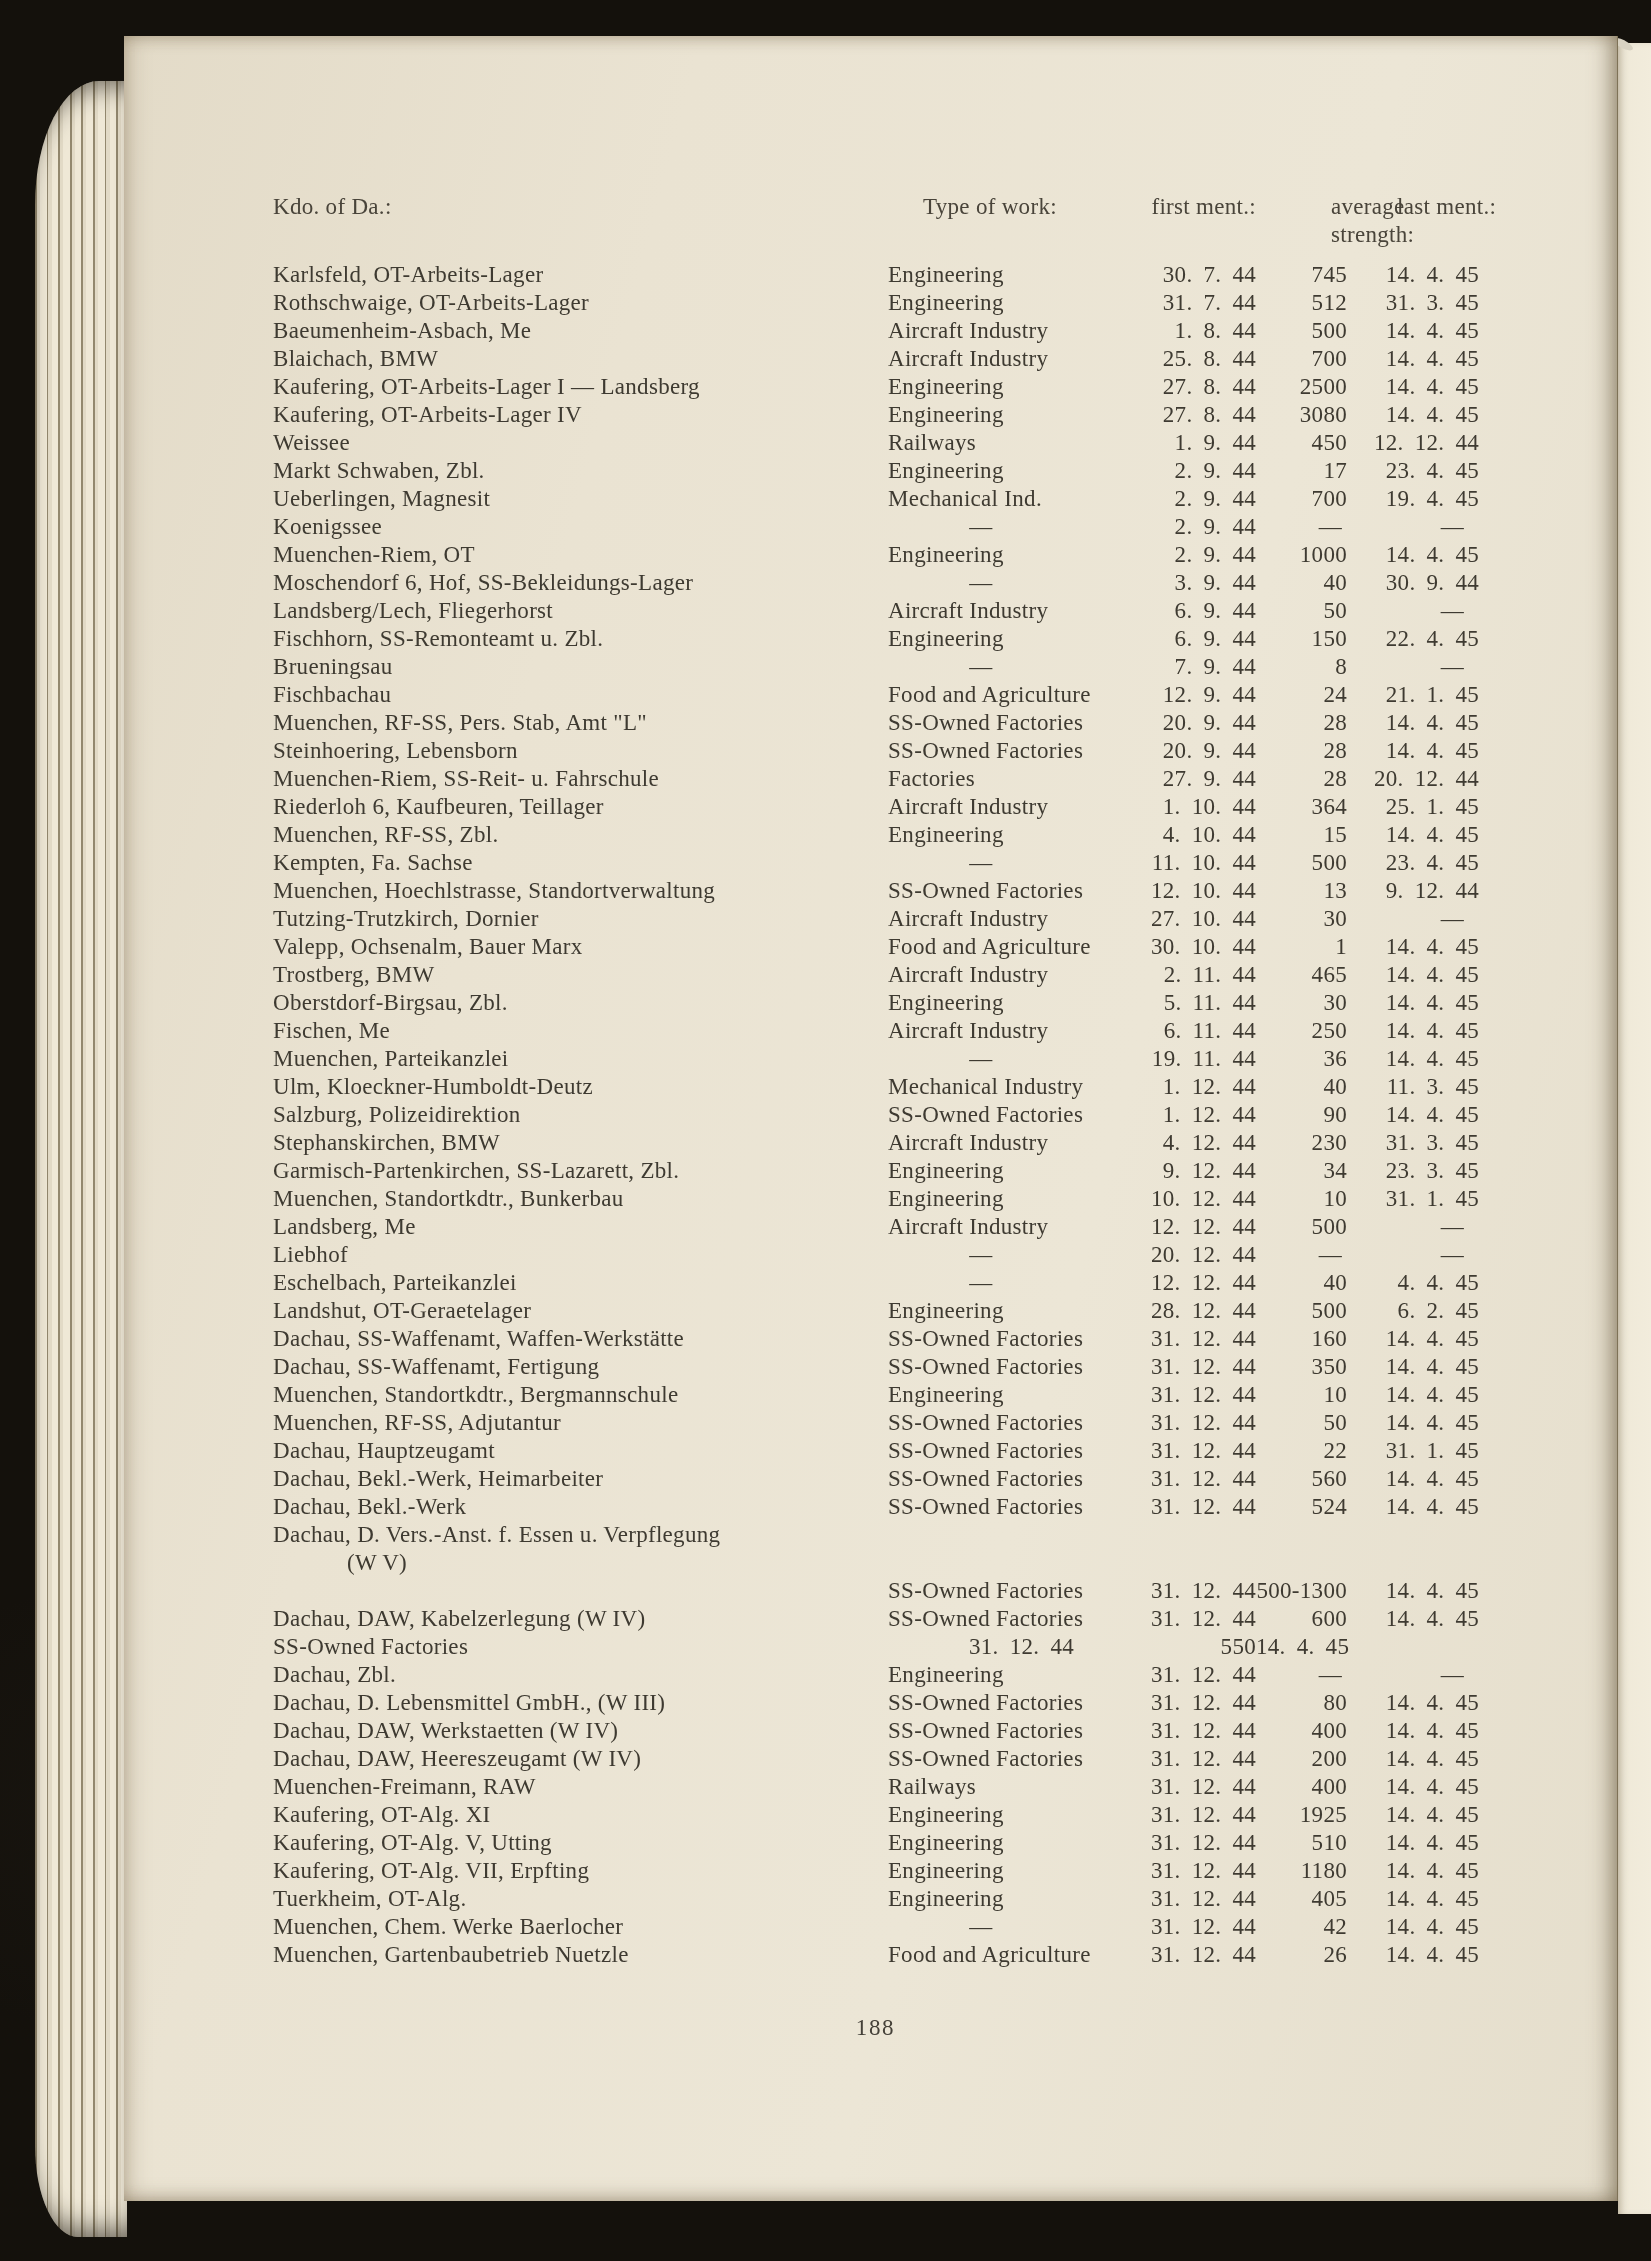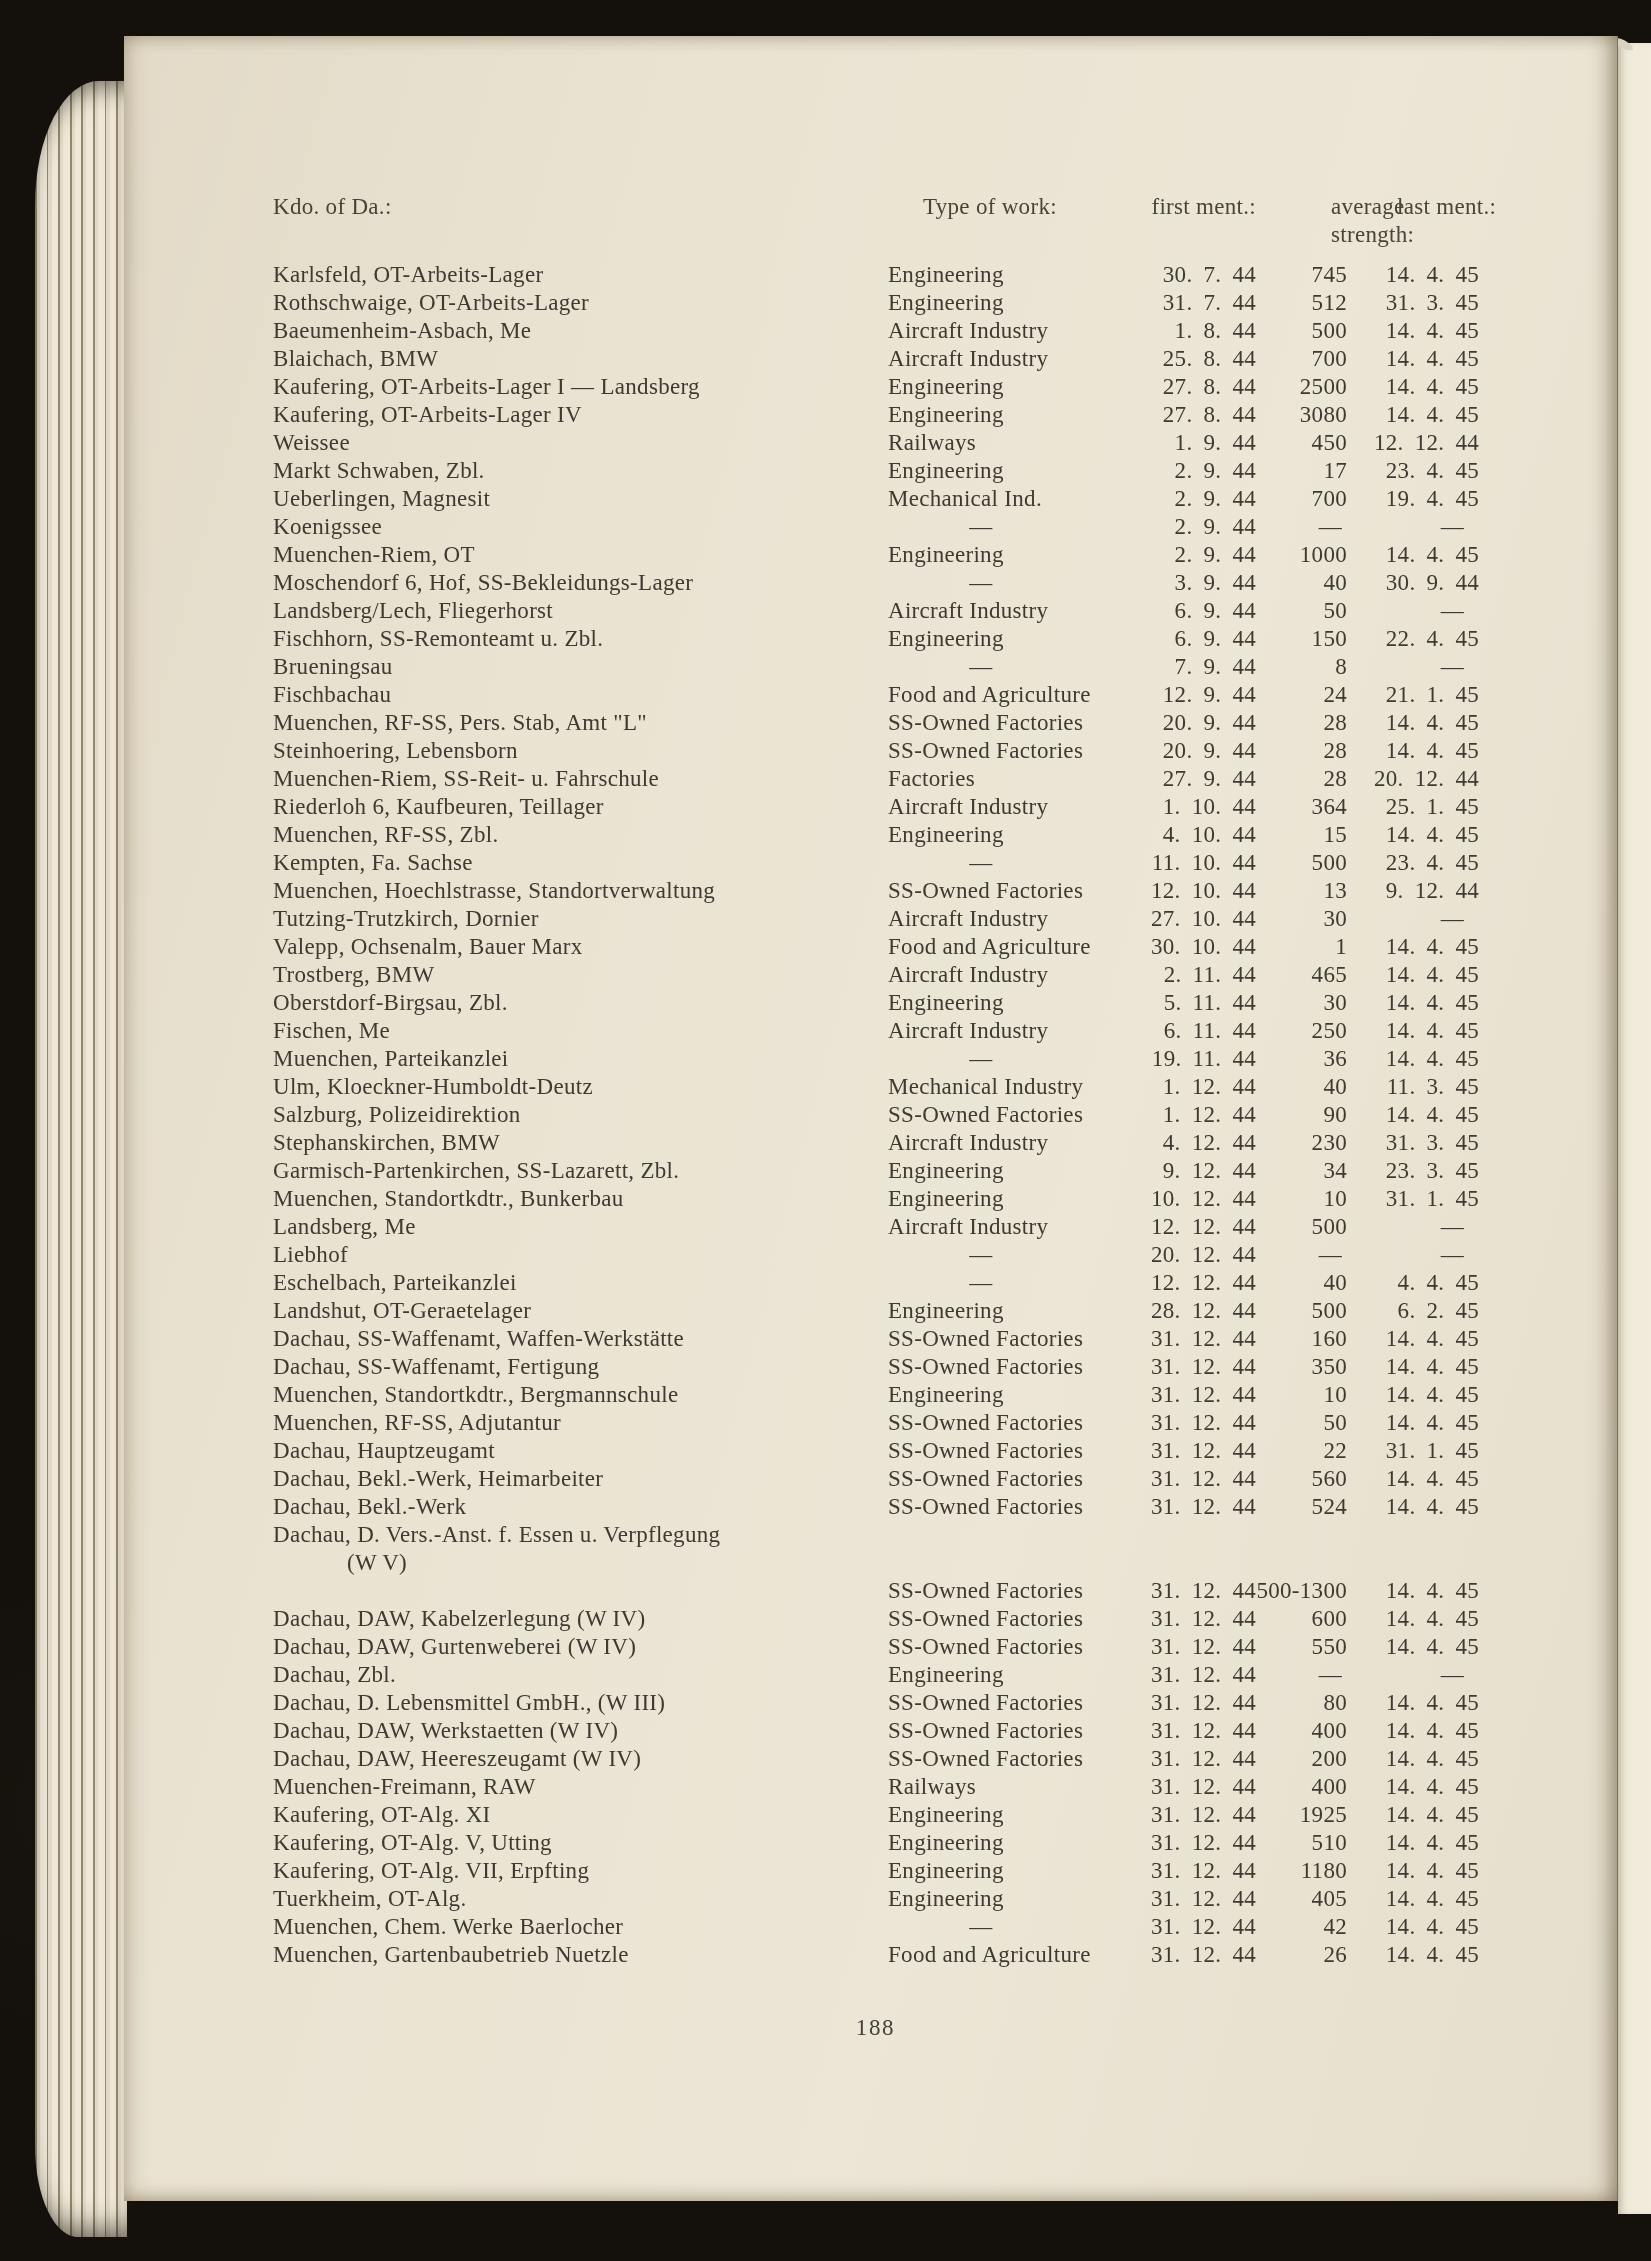--- a/index.html
+++ b/index.html
@@ -523,23 +523,20 @@
         <div class="t-row">
     <div class="c-name">
             <div>Dachau, DAW, Kabelzerlegung (W IV)</div>
           </div>
     <div class="c-type">SS-Owned Factories</div>
     <div class="c-first">31. 12. 44</div>
     <div class="c-strength">600</div>
     <div class="c-last">14. 4. 45</div>
   </div>
         <div class="t-row">
-    <div class="c-name">
-            <div>Dachau, DAW, Gurtenweberei (W IV)</div>
-          </div>
     <div class="c-type">SS-Owned Factories</div>
     <div class="c-first">31. 12. 44</div>
     <div class="c-strength">550</div>
     <div class="c-last">14. 4. 45</div>
   </div>
         <div class="t-row">
     <div class="c-name">
             <div>Dachau, Zbl.</div>
           </div>
     <div class="c-type">Engineering</div>

